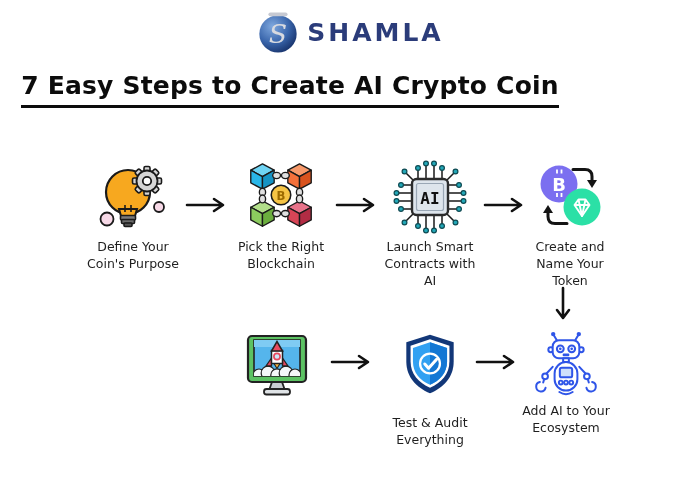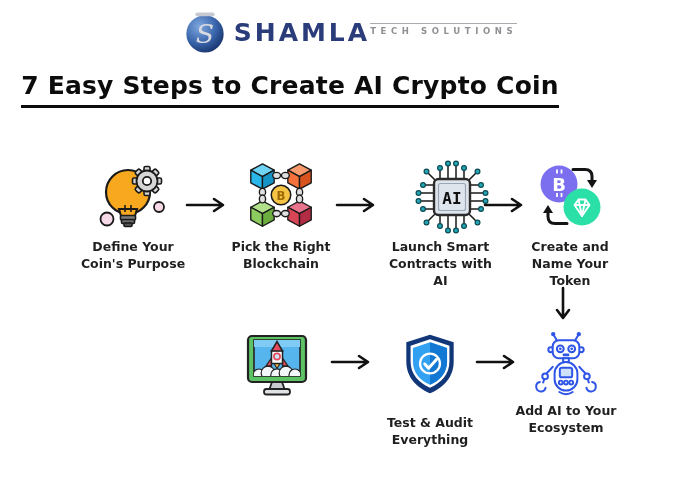--- a/index.html
+++ b/index.html
@@ -13,21 +13,21 @@
            border-top:1.5px solid #A9ABB0;margin-top:3px;padding-top:2.5px;}
   
   .title-wrap{position:absolute;top:71px;left:0;width:580px;text-align:center;}
   .title{display:inline-block;margin:0;font-size:25px;font-weight:800;color:#0c0c0c;
          letter-spacing:.2px;border-bottom:3.5px solid #0c0c0c;padding-bottom:5px;}
   
   .step{position:absolute;width:124px;display:flex;flex-direction:column;align-items:center;}
   .icon-box{display:flex;align-items:center;justify-content:center;}
   .r1 .icon-box{height:78px;}
   .r2 .icon-box{height:72px;}
-  .step-label{margin-top:3px;font-size:12.5px;line-height:1.34;color:#1f1f1f;text-align:center;white-space:pre-line;font-weight:bold;}
+  .step-label{margin-top:3px;font-size:12.5px;line-height:1.34;color:#1f1f1f;text-align:center;white-space:pre-line;}
   .arrow{position:absolute;line-height:0;}
 </style>
 </head>
 <body>
 
 <div class="canvas">
 
   <div class="logo">
     <svg width="44" height="44" viewBox="0 0 46 46">
       <defs>
@@ -36,21 +36,20 @@
           <stop offset="55%" stop-color="#3A66AC"></stop>
           <stop offset="100%" stop-color="#132C63"></stop>
         </radialGradient>
       </defs>
       <circle cx="23" cy="25" r="19.5" fill="url(#orb)"></circle>
       <rect x="13" y="2.5" width="20" height="4" rx="2" fill="#C6C9D2"></rect>
       <text x="23" y="35" text-anchor="middle" font-family="DejaVu Serif, serif" font-style="italic" font-size="28" fill="#D8DAE0">S</text>
     </svg>
     <div class="logo-text">
       <div class="brand">SHAMLA</div>
-      <div class="tagline">TECH SOLUTIONS</div>
     </div>
   </div>
 
   <div class="title-wrap">
     <h1 class="title">7 Easy Steps to Create AI Crypto Coin</h1>
   </div>
 
   <div class="step r1" style="left:71px;top:158px;">
     <div class="icon-box">
       <svg width="76" height="76" viewBox="0 0 76 76">
@@ -114,21 +113,21 @@
           </g>
         </g>
         <circle cx="40" cy="38" r="10" fill="#F6C445" stroke="#1a1a1a" stroke-width="1.6"></circle>
         <text x="40" y="43" text-anchor="middle" font-size="12" font-weight="bold" fill="#9C6A00">B</text>
       </svg>
     </div>
     <div class="step-label">Pick the Right
 Blockchain</div>
   </div>
 
-  <div class="step r1" style="left:368px;top:158px;align-items:flex-end;">
+  <div class="step r1" style="left:368px;top:158px;">
     <div class="icon-box">
       <svg width="80" height="80" viewBox="0 0 80 80">
         <g stroke="#1a1a1a" stroke-width="1.5">
           <path d="M28 22 V13 M36 22 V8 M44 22 V8 M52 22 V13" fill="none"></path>
           <path d="M28 58 V67 M36 58 V72 M44 58 V72 M52 58 V67" fill="none"></path>
           <path d="M22 28 H13 M22 36 H8 M22 44 H8 M22 52 H13" fill="none"></path>
           <path d="M58 28 H67 M58 36 H72 M58 44 H72 M58 52 H67" fill="none"></path>
           <path d="M23 23 L16 16 M57 23 L64 16 M23 57 L16 64 M57 57 L64 64" fill="none"></path>
         </g>
         <g fill="#23A8B8" stroke="#0E4A52" stroke-width="1.2">

